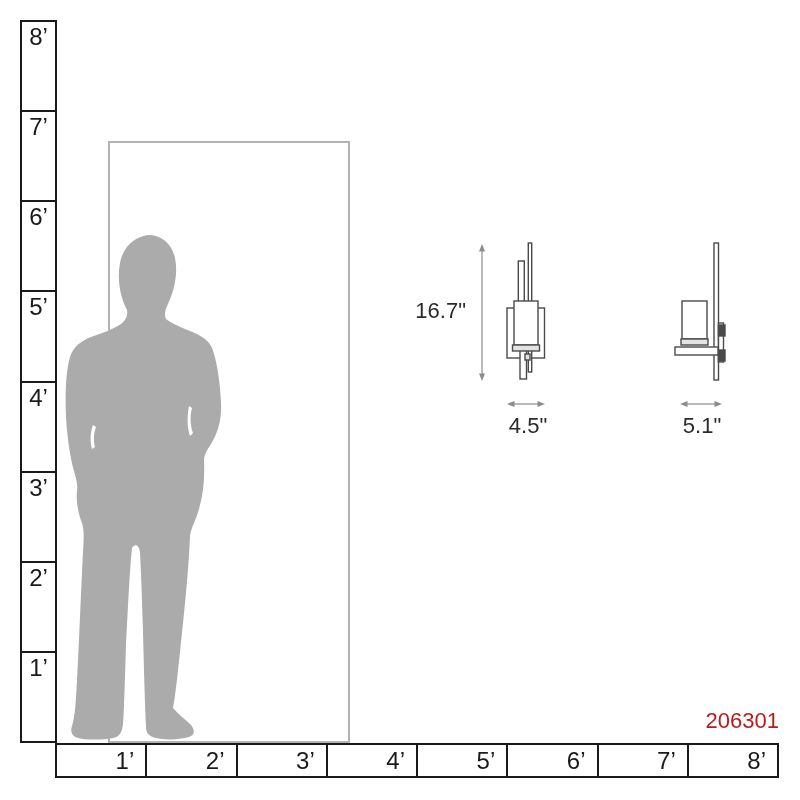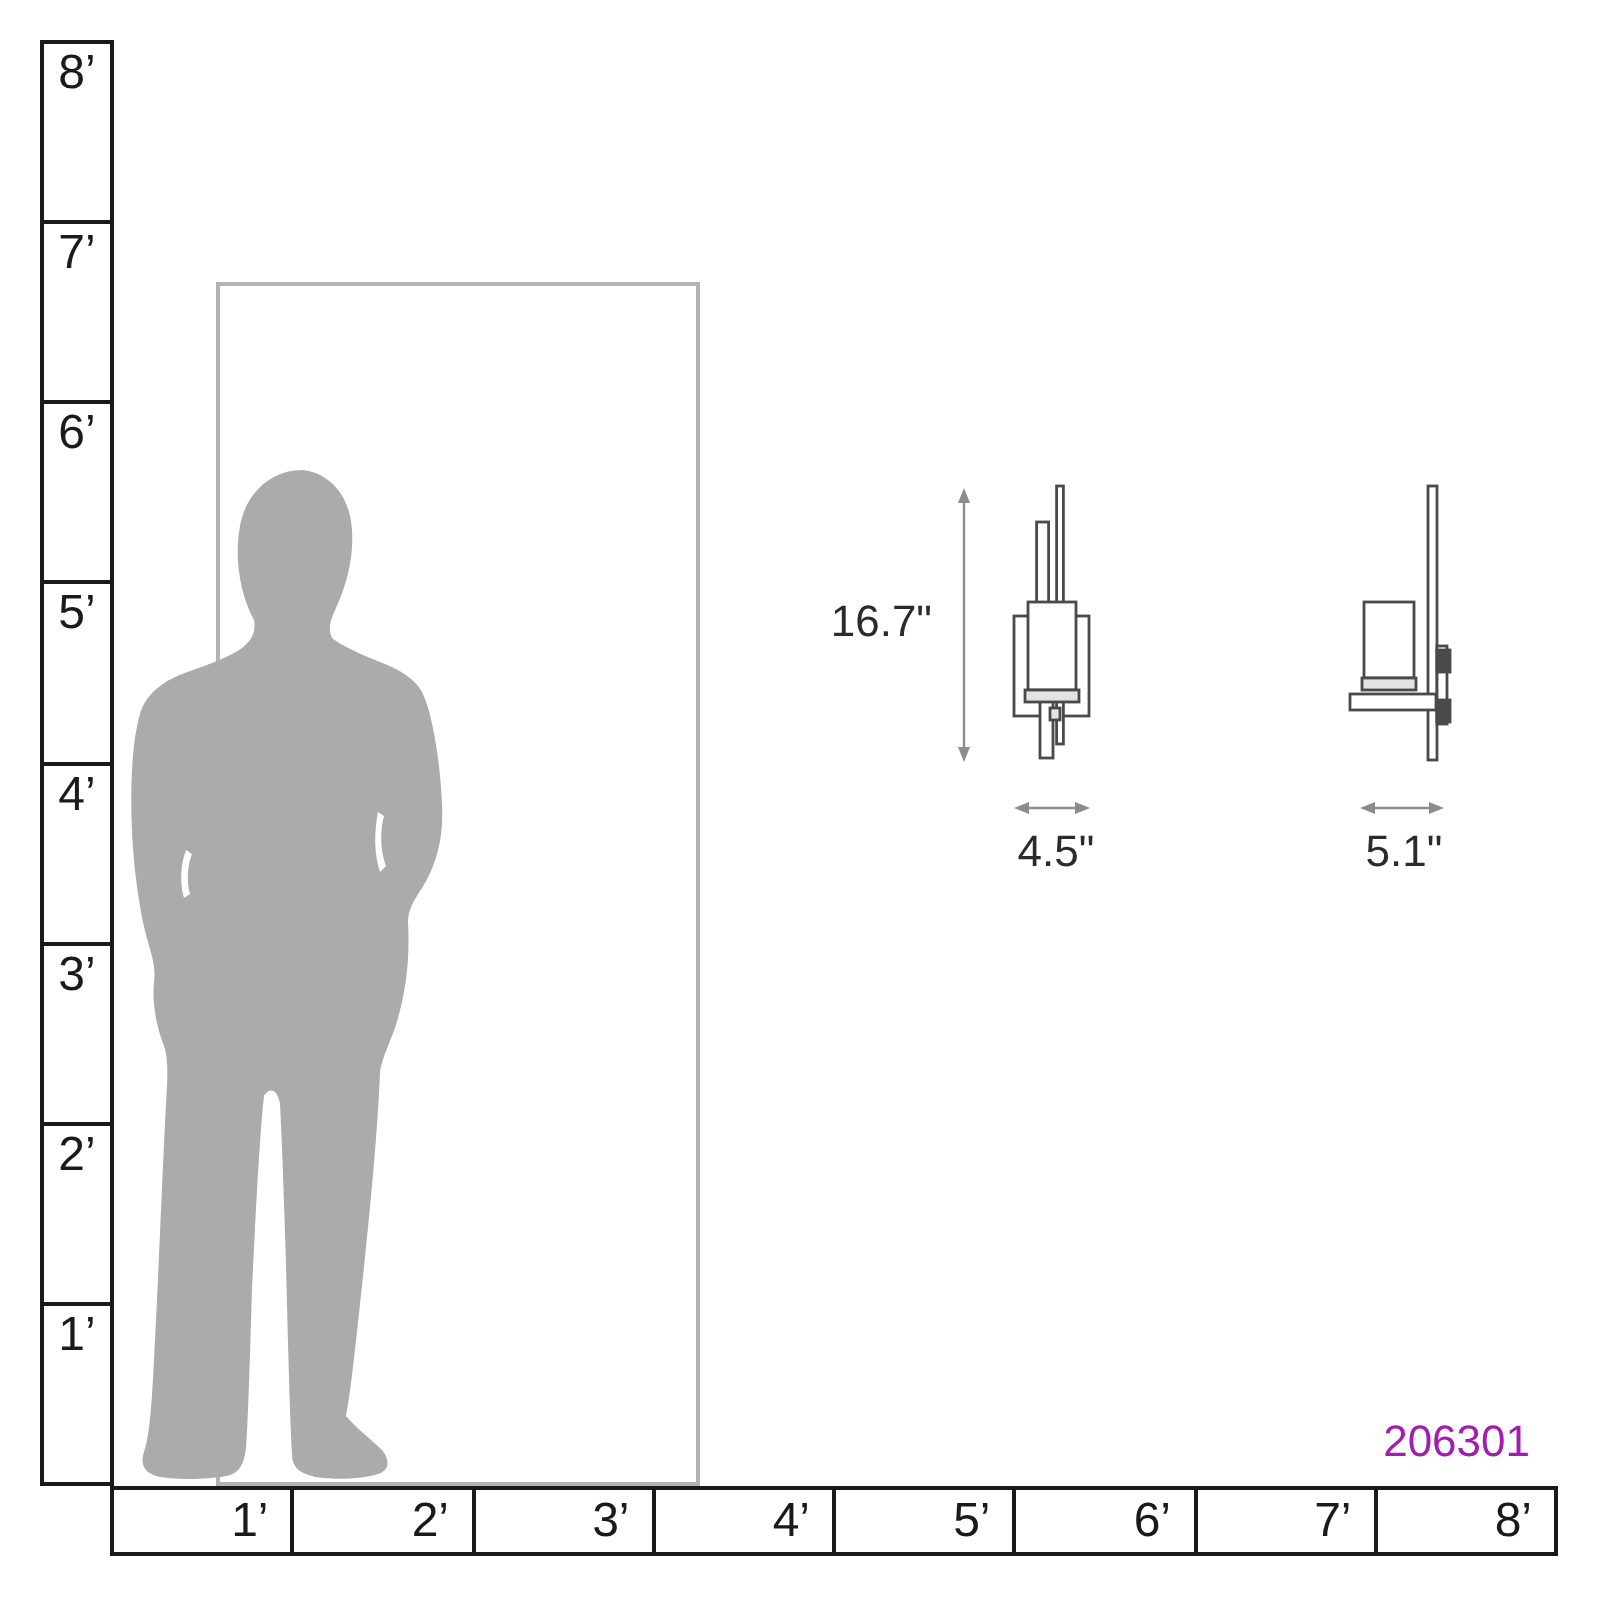--- a/index.html
+++ b/index.html
@@ -36,22 +36,22 @@
     border:2px solid #b3b3b3; box-sizing:border-box; z-index:1;
   }
   .person { position:absolute; left:63px; top:232px; z-index:2; }
   .front-view { position:absolute; left:470px; top:235px; z-index:2; }
   .side-view { position:absolute; left:660px; top:235px; z-index:2; }
   .dim { position:absolute; font-size:22px; line-height:24px; color:#2b2b2b; z-index:4; }
   .dim-height { left:398px; top:299px; width:68px; text-align:right; }
   .dim-width  { left:486px; top:414px; width:84px; text-align:center; }
   .dim-depth  { left:660px; top:414px; width:84px; text-align:center; }
   .model {
-    position:absolute; left:615px; top:709px; width:150px; text-align:right;
-    font-size:22px; line-height:24px; color:#a21caf; z-index:4;
+    position:absolute; left:629px; top:709px; width:150px; text-align:right;
+    font-size:22px; line-height:24px; color:#b91c1c; z-index:4;
   }
 </style>
 </head>
 <body>
 
 <div class="canvas">
 
   <div class="v-ruler">
     <div class="v-cell">8’</div>
     <div class="v-cell">7’</div>

